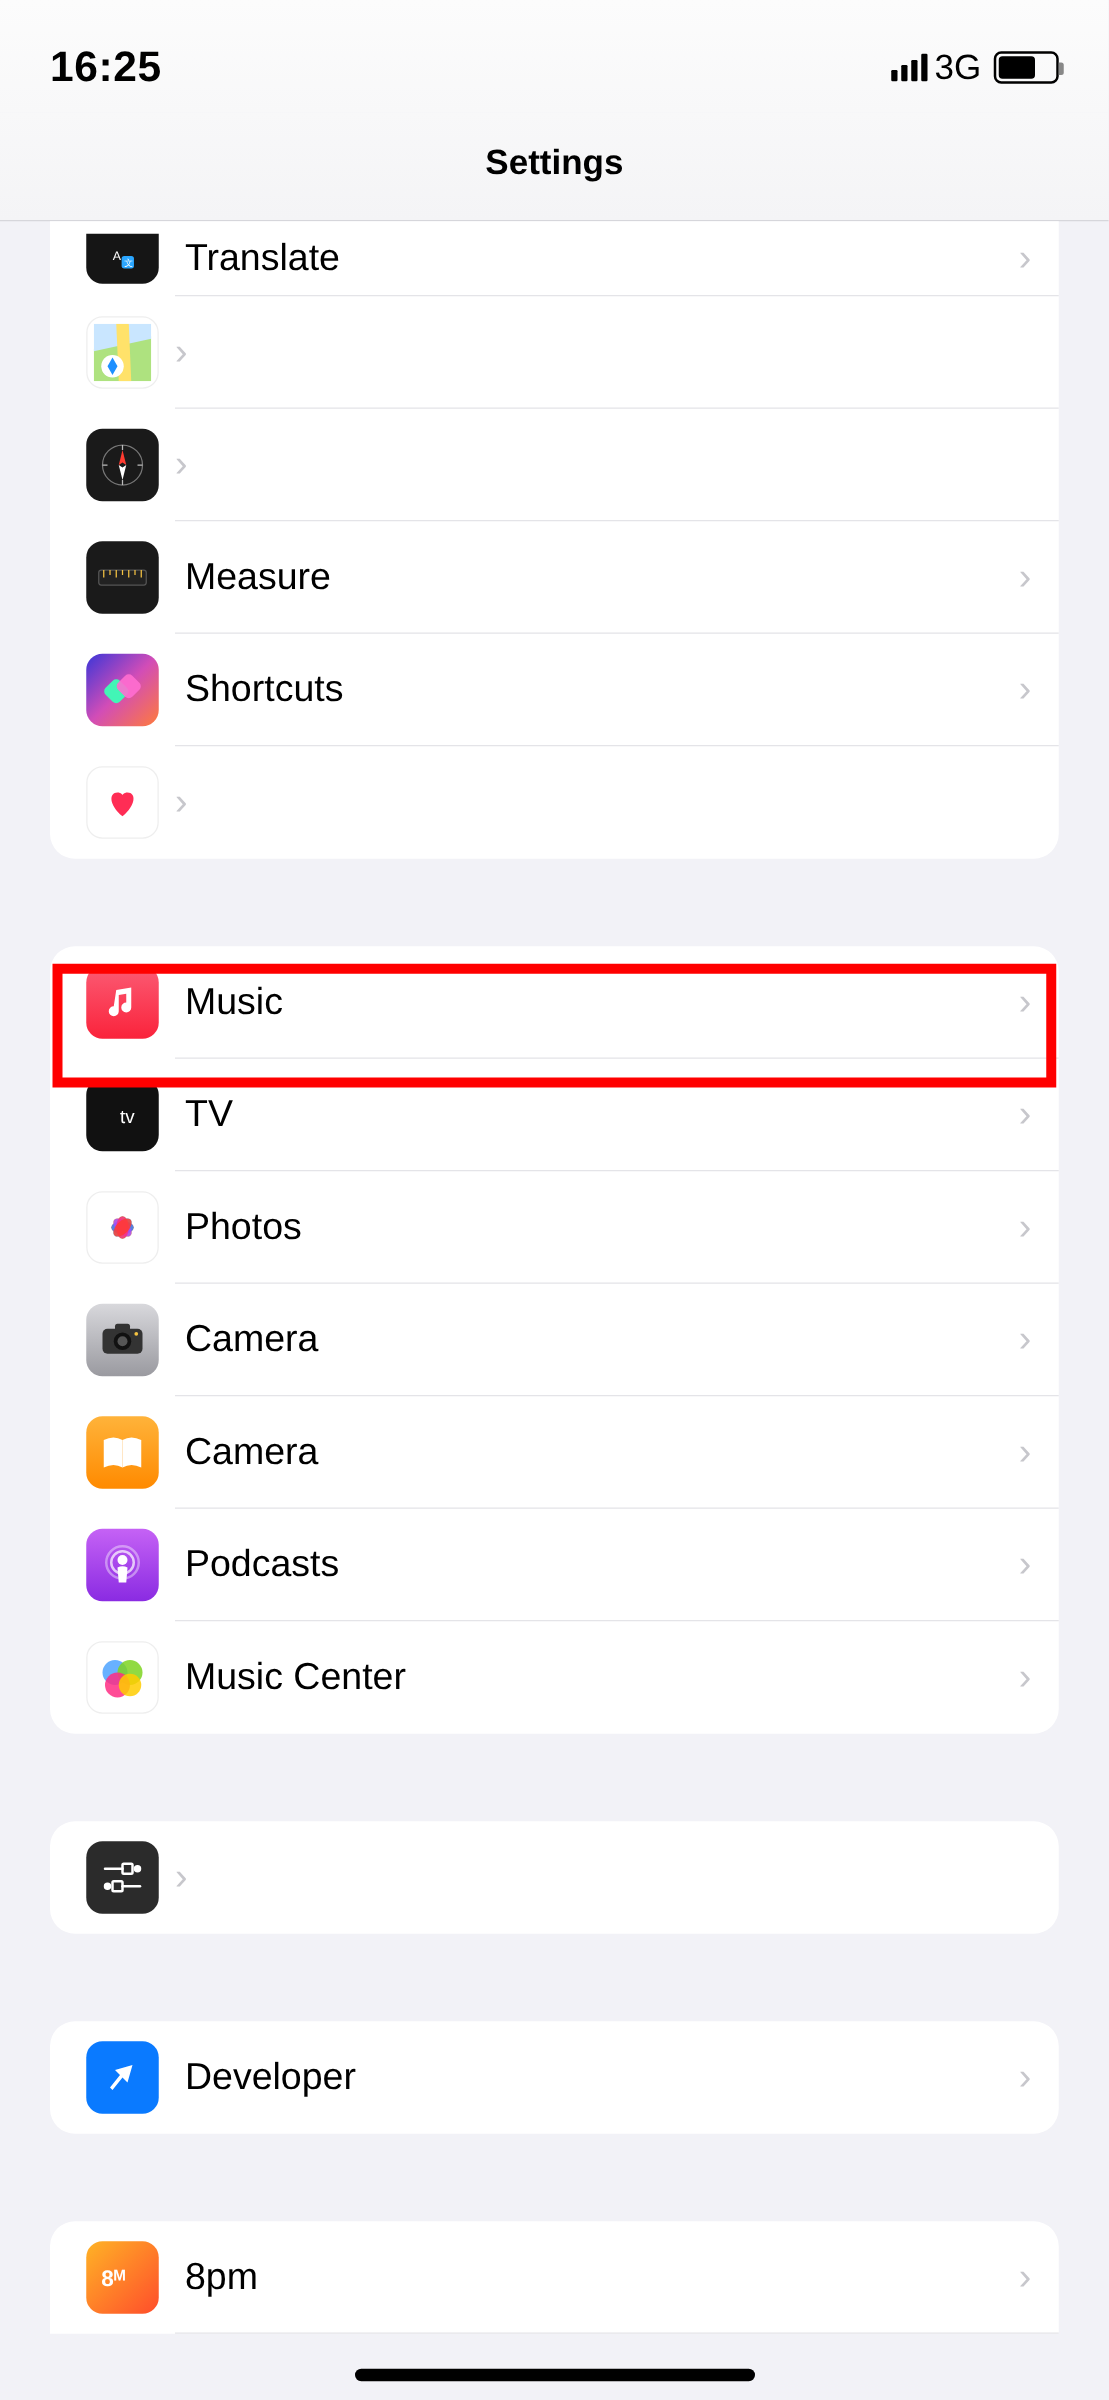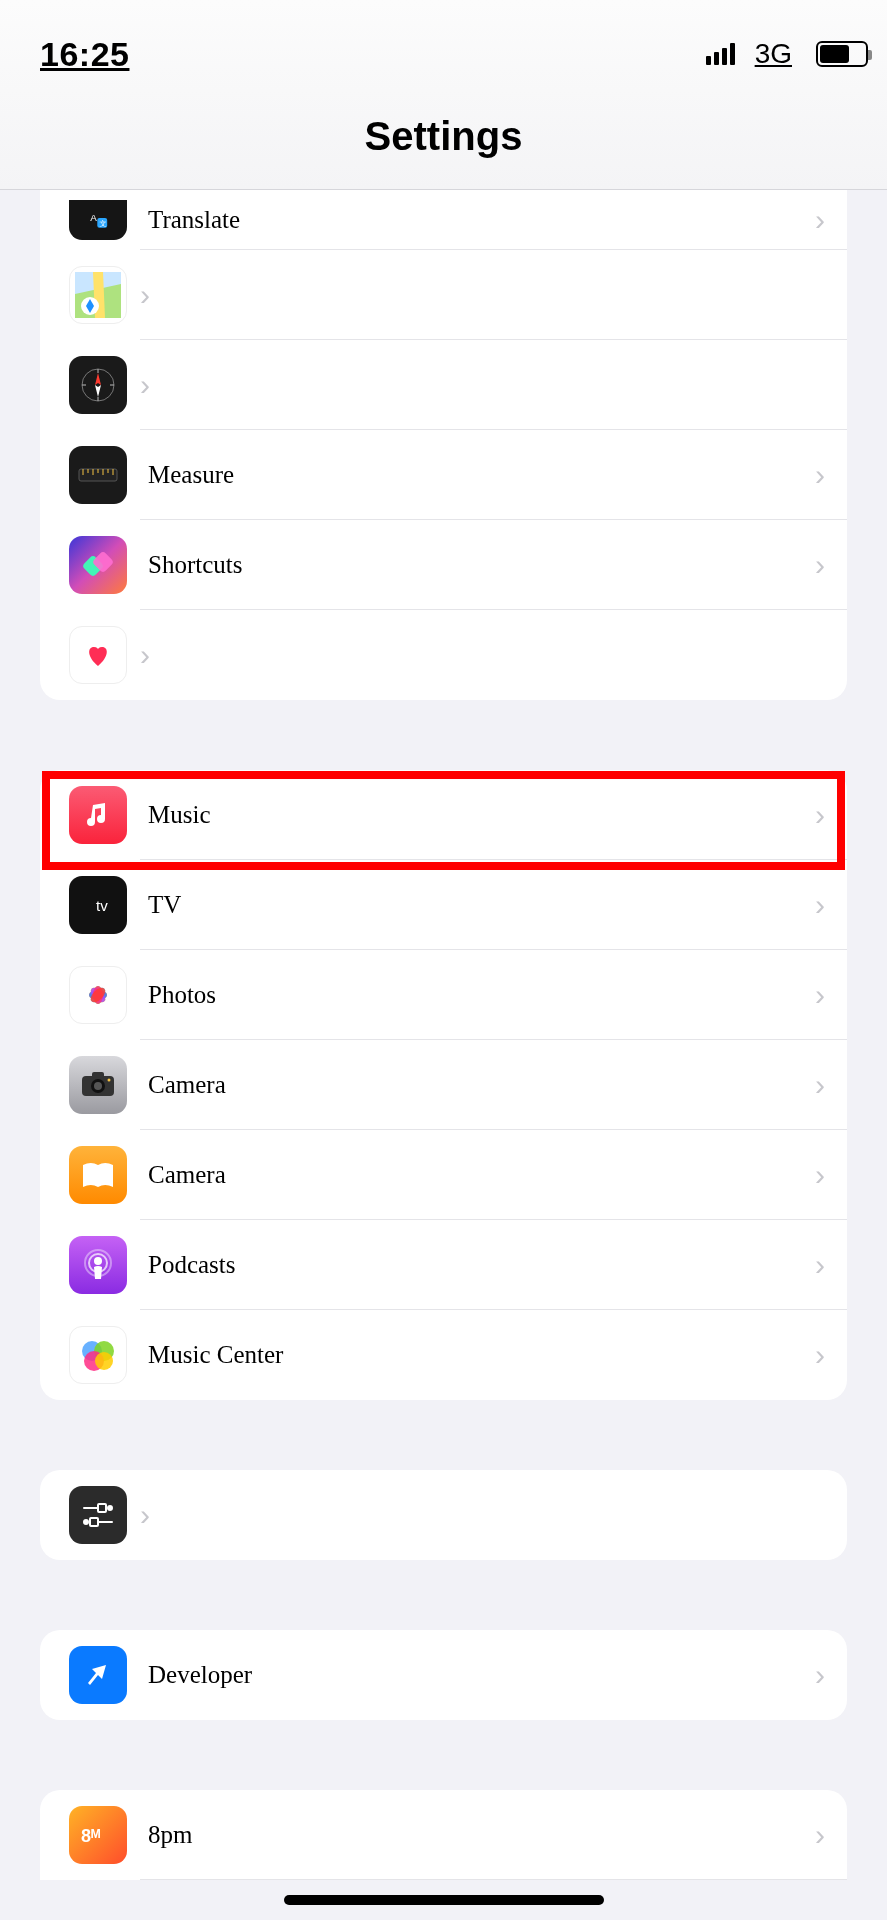--- a/index.html
+++ b/index.html
@@ -9,34 +9,33 @@
       background: #f2f2f7;
       font-family: -apple-system, 'SF Pro Display', 'Helvetica Neue', Arial, sans-serif;
       overflow: hidden;
       position: relative;
     }
     
     .status-bar {
       display: flex;
       justify-content: space-between;
       align-items: center;
-      padding: 18px 19px 0 40px;
+      padding: 18px 40px 0 40px;
       height: 90px;
       background: linear-gradient(180deg, #fcfcfc 0%, #f8f8f9 100%);
-      text-decoration: underline;
     }
     .status-time {
       font-size: 34px;
       font-weight: 600;
       letter-spacing: 0.5px;
     }
     .status-right {
       display: flex;
       align-items: center;
-      gap: 16px;
+      gap: 2px;
     }
     .signal { display: inline-flex; align-items: flex-end; gap: 3px; height: 22px; }
     .signal span { width: 5px; background: #000; border-radius: 1px; }
     .signal span:nth-child(1){ height: 9px; }
     .signal span:nth-child(2){ height: 13px; }
     .signal span:nth-child(3){ height: 17px; }
     .signal span:nth-child(4){ height: 22px; }
     .network-label { font-size: 28px; font-weight: 500; margin-left: 4px; }
     .battery {
       width: 52px; height: 26px; border: 2px solid #000; border-radius: 6px;
@@ -49,21 +48,21 @@
     .battery .fill { position: absolute; left: 2px; top: 2px; bottom: 2px; width: 60%; background:#000; border-radius: 3px; }
 
     
     .page-title-wrap {
       text-align: center;
       background: linear-gradient(180deg, #f8f8f9 0%, #f4f4f6 100%);
       padding: 24px 0 30px;
       border-bottom: 1px solid #d6d6db;
     }
     .page-title {
-      font-size: 40px;
+      font-size: 28px;
       font-weight: 600;
     }
 
     
     .scroll-area { height: calc(1920px - 189px); }
     .group {
       background: #fff;
       margin: 0 40px;
       border-radius: 20px;
     }
@@ -76,21 +75,21 @@
       min-height: 90px;
       padding-right: 22px;
       position: relative;
     }
     .icon-col { width: 100px; display:flex; align-items:center; justify-content:center; padding-left: 15px; }
     .app-icon {
       width: 58px; height: 58px; border-radius: 13px;
       display: flex; align-items: center; justify-content: center;
       color: #fff; font-size: 32px;
     }
-    .label-col { flex: 1; font-size: 25px; padding-left: 8px; font-family: Liberation Serif, serif; }
+    .label-col { flex: 1; font-size: 30px; padding-left: 8px; }
     .row-sep { position: absolute; bottom: 0; left: 100px; right: 0; height: 1px; background: #e4e4e8; }
     .row:last-child .row-sep { display: none; }
     .chevron { color: #c7c7cc; font-size: 30px; font-weight: 400; }
 
     
     .highlight {
       position: absolute;
       border: 8px solid #ff0000;
       pointer-events: none;
       z-index: 50;

